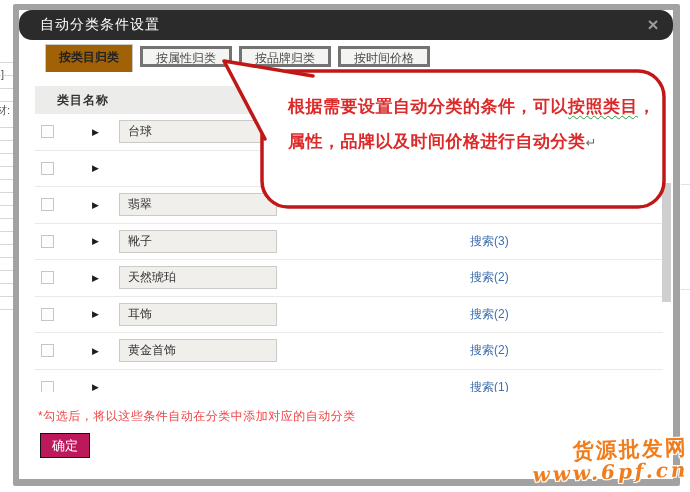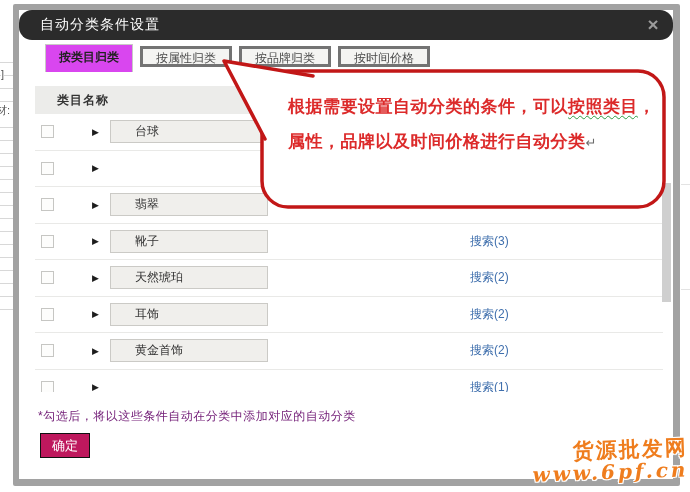--- a/index.html
+++ b/index.html
@@ -46,58 +46,58 @@
   }
 
   
   .tabs { position:absolute; left:26px; top:34px; display:flex; align-items:flex-start; gap:7px; }
   .tab {
     font-size:12px; padding:0 13px; white-space:nowrap; cursor:pointer;
     background:#f4f4f2; border:3px solid #737373; color:#4a4a4a;
     line-height:19px; margin-top:2px; height:21px;
   }
   .tab.active {
-    background:#d946ef; border:1px solid #c9c9c6; border-bottom:none;
+    background:#a16207; border:1px solid #c9c9c6; border-bottom:none;
     color:#222; font-weight:bold; line-height:25px; height:28px; margin-top:0;
   }
 
   
   .cat-table { position:absolute; left:16px; top:76px; width:628px; }
   .table-header {
     height:28px; background:#ececea; font-size:12px; font-weight:bold; color:#333;
     line-height:28px; padding-left:22px; letter-spacing:1px;
   }
   .rows-viewport { height:278px; overflow:hidden; }
   .row {
     position:relative; height:36.5px; display:flex; align-items:center;
     border-bottom:1px solid #e9e9e7;
   }
   .checkbox {
     width:13px; height:13px; border:1px solid #c6c6c3; background:#fdfdfc;
     margin-left:6px; cursor:pointer; flex:0 0 auto;
   }
   .arrow { margin-left:38px; font-size:9px; color:#1d1d1d; flex:0 0 auto; cursor:pointer; }
   .name-box {
-    margin-left:11px; width:158px; height:23px; line-height:21px;
+    margin-left:20px; width:158px; height:23px; line-height:21px;
     background:#f0efec; border:1px solid #cbcac6; font-size:12px; color:#333;
-    padding-left:24px; overflow:hidden; white-space:nowrap;
+    padding-left:8px; overflow:hidden; white-space:nowrap;
   }
   .search-link {
     position:absolute; left:435px; font-size:12px; color:#3f6fad; text-decoration:none; cursor:pointer;
   }
   .search-link:empty { display:none; }
 
   
   .scroll-thumb {
     position:absolute; left:643px; top:173px; width:9px; height:119px;
     background:#cfcfcf; cursor:pointer;
   }
 
   
-  .footnote { position:absolute; left:19px; top:398px; font-size:12px; color:#701a75; letter-spacing:0.5px; }
+  .footnote { position:absolute; left:19px; top:398px; font-size:12px; color:#ef4444; letter-spacing:0.5px; }
   .confirm-btn {
     position:absolute; left:21px; top:423px; min-width:47px; height:25px;
     background:#be185d; color:#fff; border:1px solid #111; font-size:13px;
     line-height:23px; text-align:center; padding:0 11px; cursor:pointer;
     font-family:"Liberation Sans", sans-serif;
   }
 
   
   .callout-svg { position:absolute; left:216px; top:52px; width:456px; height:162px; z-index:20; }
   .callout-text {

